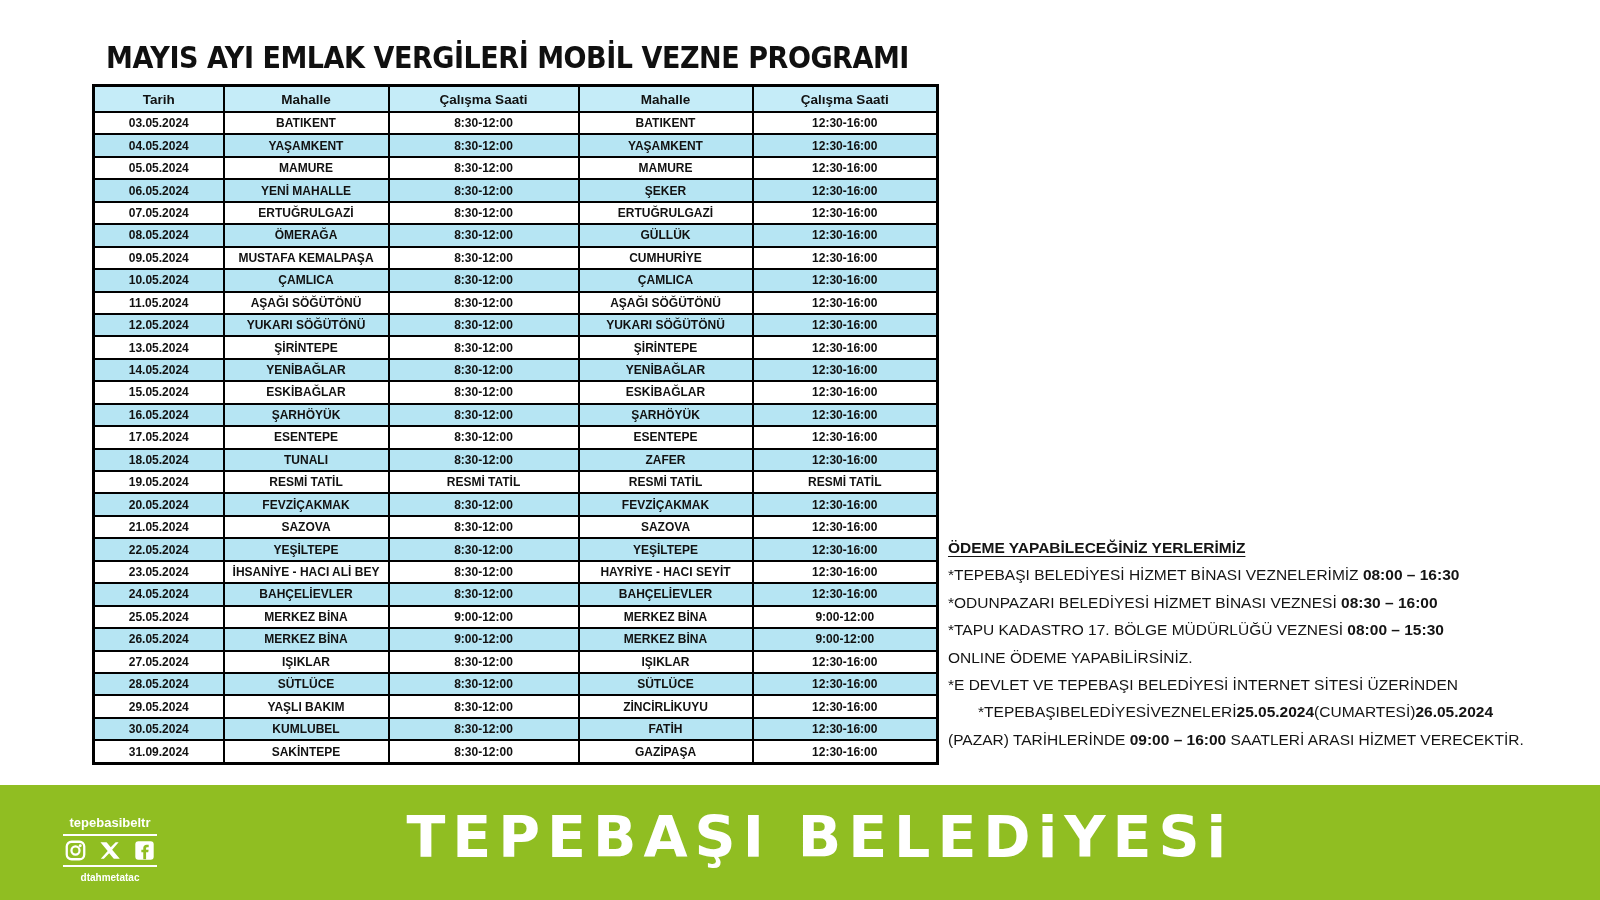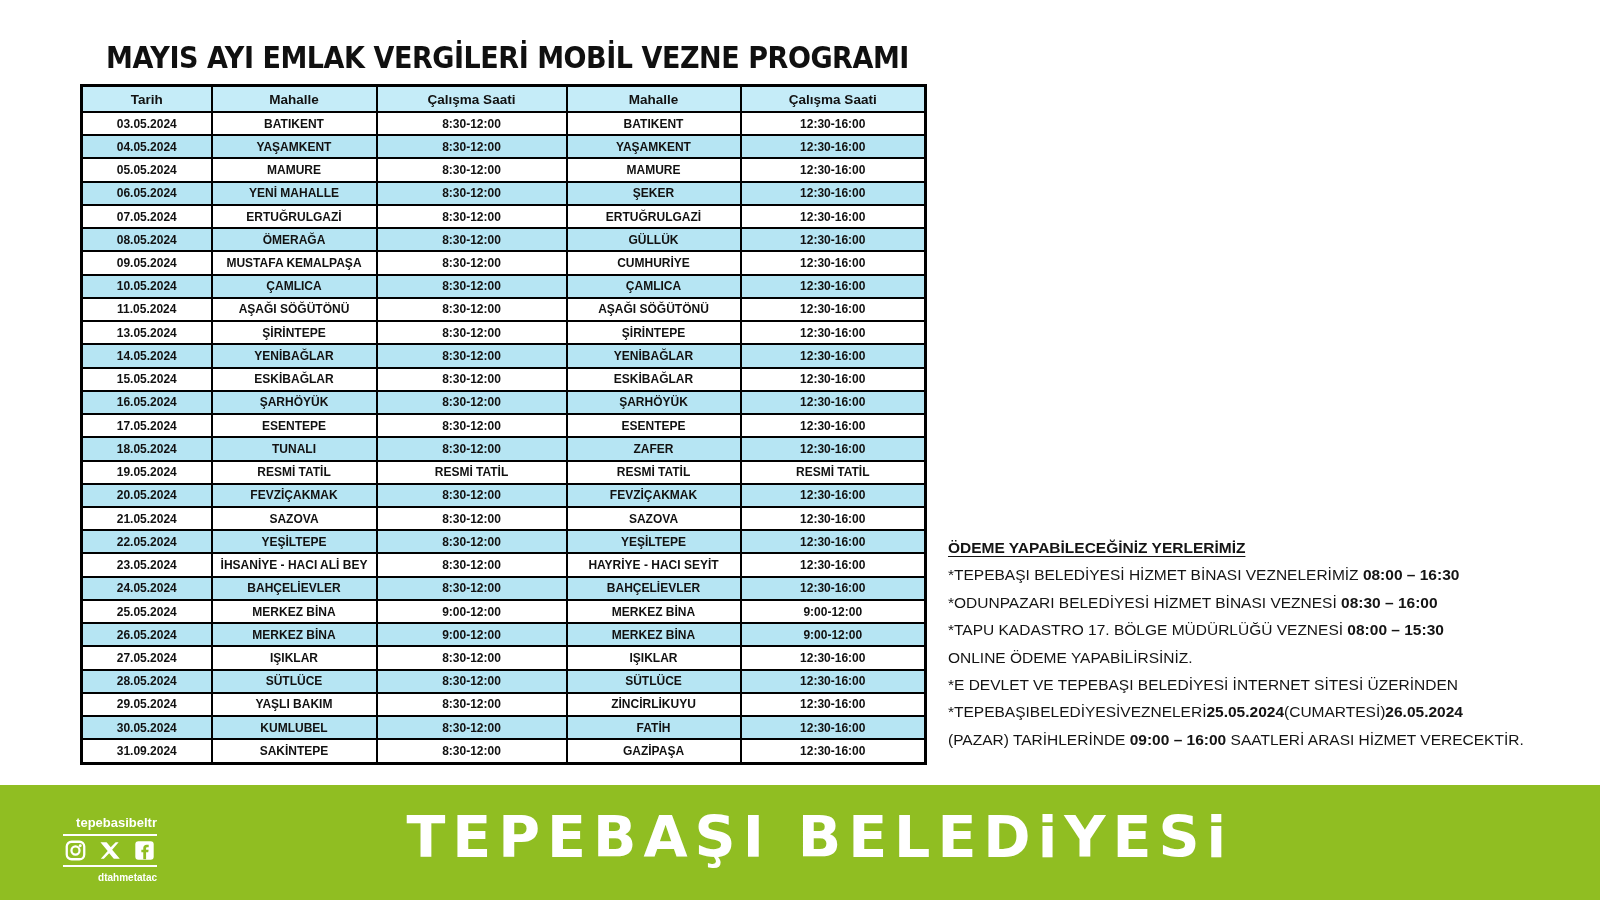--- a/index.html
+++ b/index.html
@@ -9,59 +9,59 @@
   }
   
   .page-title {
     position:absolute; left:106px; top:40px; margin:0;
     font-family:"DejaVu Sans", sans-serif;
     font-size:30px; font-weight:bold; letter-spacing:-0.5px; white-space:nowrap;
     transform:scaleX(0.90); transform-origin:left center; color:#101010;
   }
   
   table.schedule {
-    position:absolute; left:80px; top:84px; width:844px; height:681px;
+    position:absolute; left:92px; top:84px; width:844px; height:681px;
     border-collapse:collapse; table-layout:fixed;
     font-family:"Liberation Sans", sans-serif;
   }
   table.schedule th, table.schedule td {
     border:2px solid #000; text-align:center; vertical-align:middle;
     padding:0 2px; overflow:hidden; white-space:nowrap;
   }
   table.schedule { border:3px solid #000; }
   table.schedule thead th {
     background:var(--header-blue,#c5ecf8); font-size:13.5px; font-weight:bold; height:24px;
   }
   table.schedule tbody td { font-size:12px; font-weight:bold; background:#fff; }
   table.schedule tbody tr.alt td { background:var(--row-blue,#b6e5f3); }
   
   .payment-info {
     position:absolute; left:948px; top:534px; width:545px;
     font-size:15.5px; line-height:27.4px; color:#141414;
   }
   .payment-info .info-line { white-space:nowrap; }
   .payment-info .info-line.justify {
-    display:flex; justify-content:flex-start; white-space:normal;
+    display:flex; justify-content:flex-end; white-space:normal;
   }
   .payment-info .b { font-weight:bold; }
   .payment-info .u { font-weight:bold; text-decoration:underline; text-underline-offset:3px;margin-top:36px; }
   
   .footer-bar {
     position:absolute; left:0; top:785px; width:1600px; height:115px;
     background:var(--bar-green,#90be22);
   }
   .municipality {
     position:absolute; left:50%; top:24px; transform:translateX(-51%);
     font-family:"DejaVu Sans", sans-serif;
     color:#fff; font-size:57px; font-weight:bold; letter-spacing:7px; white-space:nowrap;
     line-height:1;
     margin-left:28px;
   }
   .social {
-    position:absolute; left:63px; top:30px; width:94px; text-align:right; color:#fff;
+    position:absolute; left:63px; top:30px; width:94px; text-align:center; color:#fff;
   }
   .social .handle {
     font-size:13px; font-weight:bold; letter-spacing:0; line-height:16px; white-space:nowrap;
   }
   .social .rule { border:none; border-top:2px solid #fff; margin:3px 0; }
   .social .icons { display:flex; justify-content:space-between; align-items:center; padding:1px 2px; }
   .social .icons svg { display:block; }
 </style>
 </head>
 <body style="--row-blue: #b6e5f3; --header-blue: #c5ecf8; --bar-green: #90be22;">
@@ -140,20 +140,27 @@
         <td>ÇAMLICA</td>
         <td>8:30-12:00</td>
         <td>ÇAMLICA</td>
         <td>12:30-16:00</td>
       </tr>
       <tr>
         <td>11.05.2024</td>
         <td>AŞAĞI SÖĞÜTÖNÜ</td>
         <td>8:30-12:00</td>
         <td>AŞAĞI SÖĞÜTÖNÜ</td>
+        <td>12:30-16:00</td>
+      </tr>
+      <tr class="alt">
+        <td>12.05.2024</td>
+        <td>YUKARI SÖĞÜTÖNÜ</td>
+        <td>8:30-12:00</td>
+        <td>YUKARI SÖĞÜTÖNÜ</td>
         <td>12:30-16:00</td>
       </tr>
       <tr>
         <td>13.05.2024</td>
         <td>ŞİRİNTEPE</td>
         <td>8:30-12:00</td>
         <td>ŞİRİNTEPE</td>
         <td>12:30-16:00</td>
       </tr>
       <tr class="alt">

